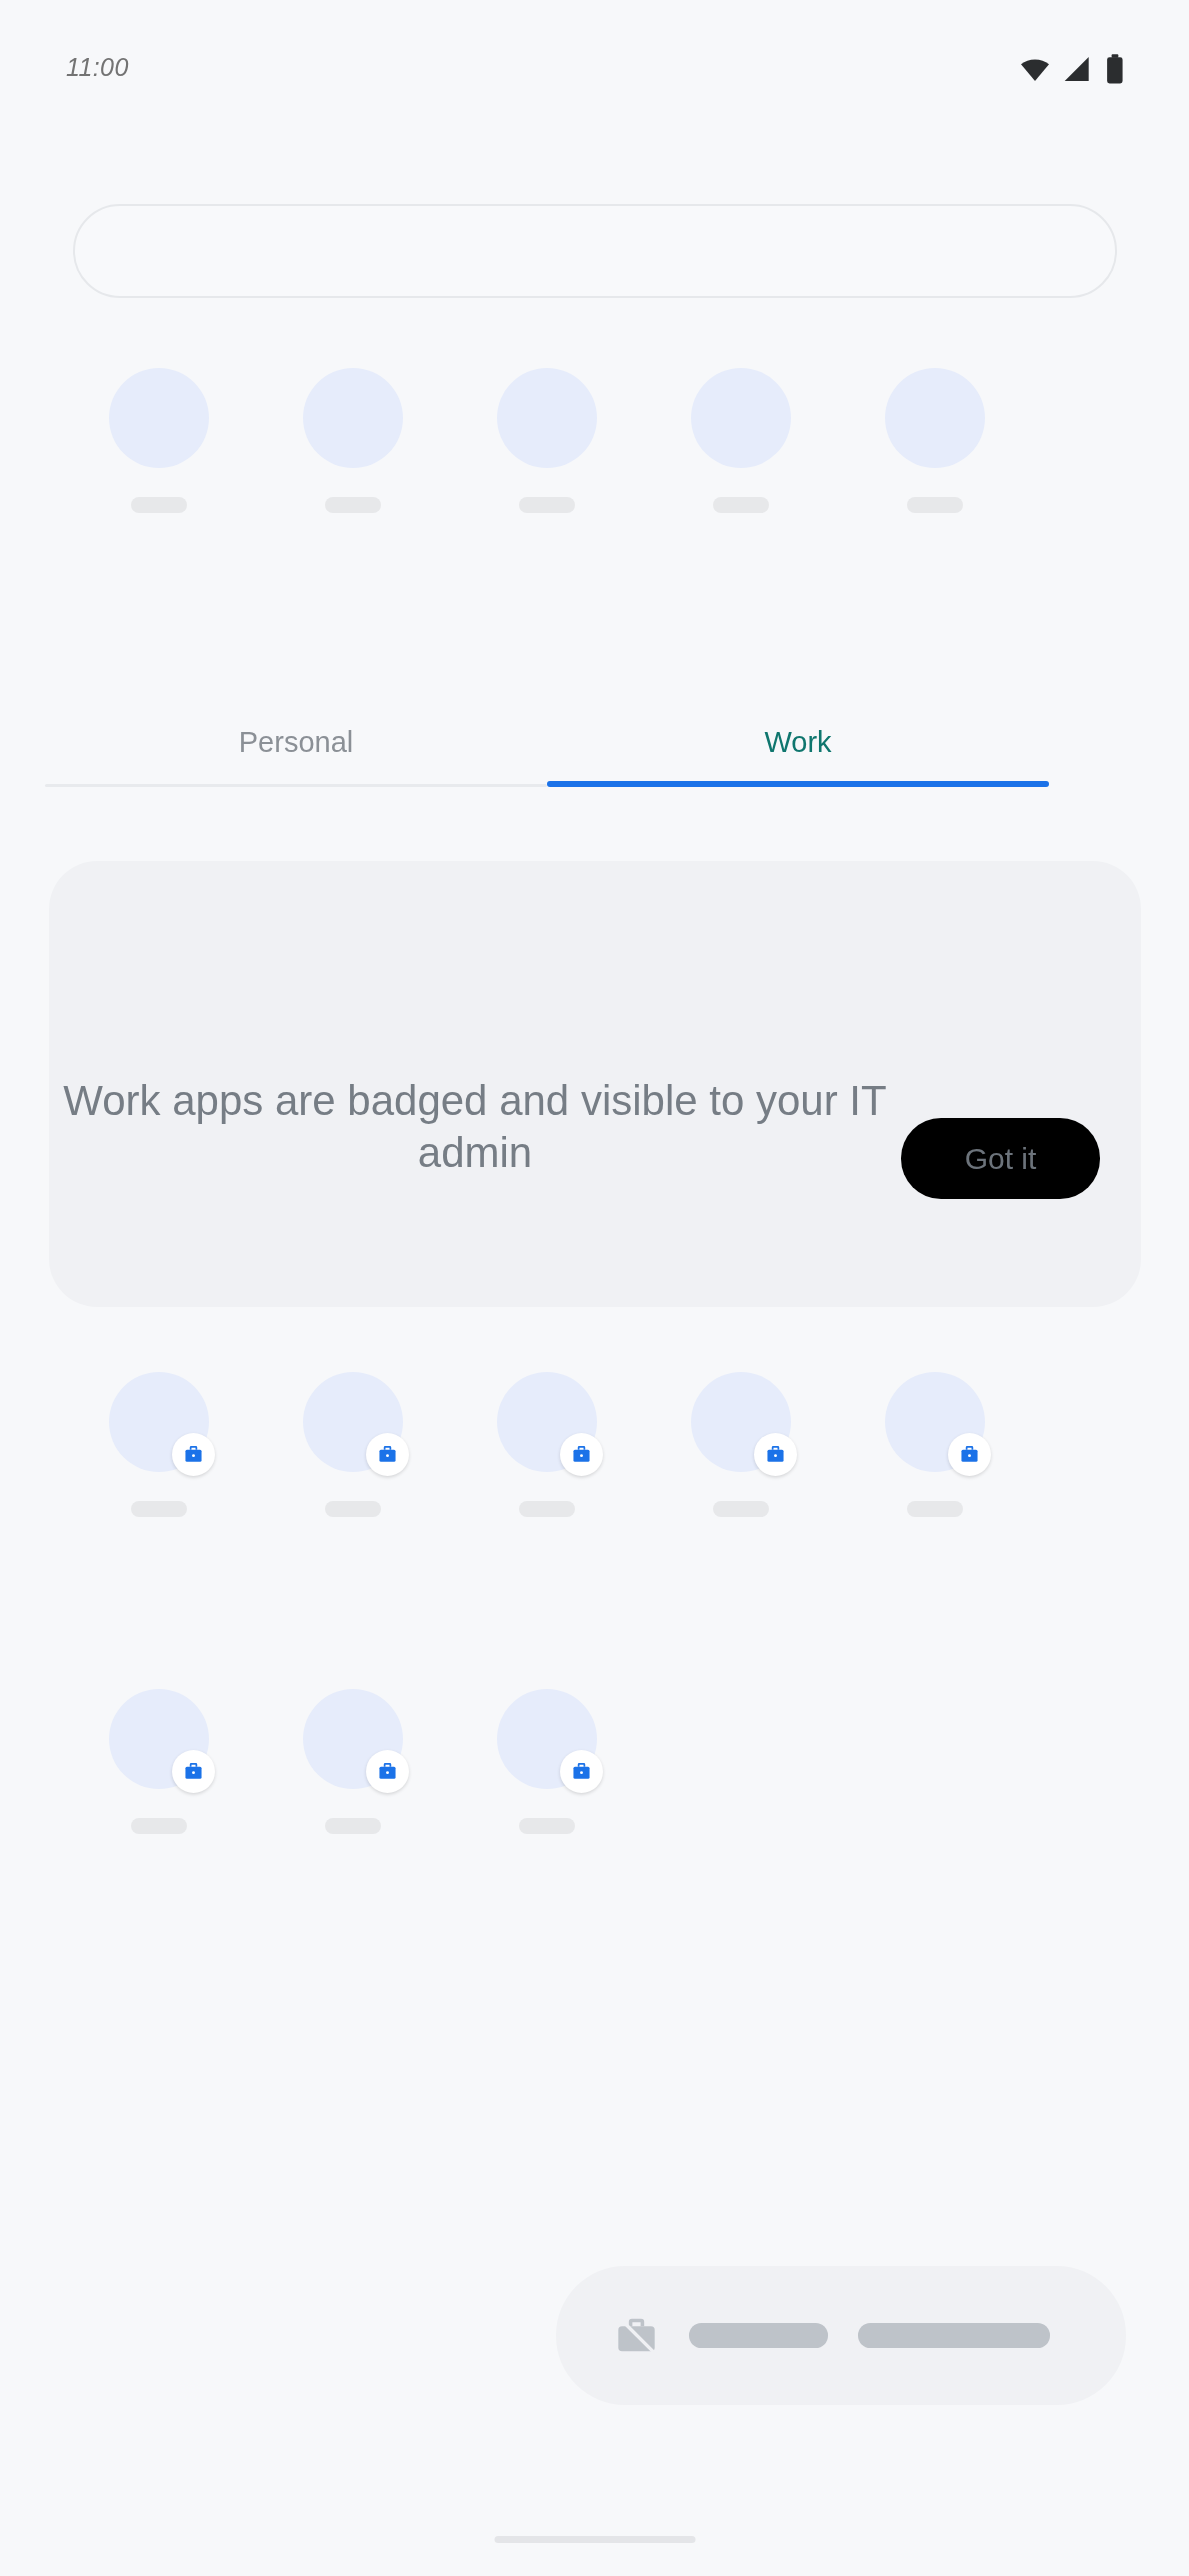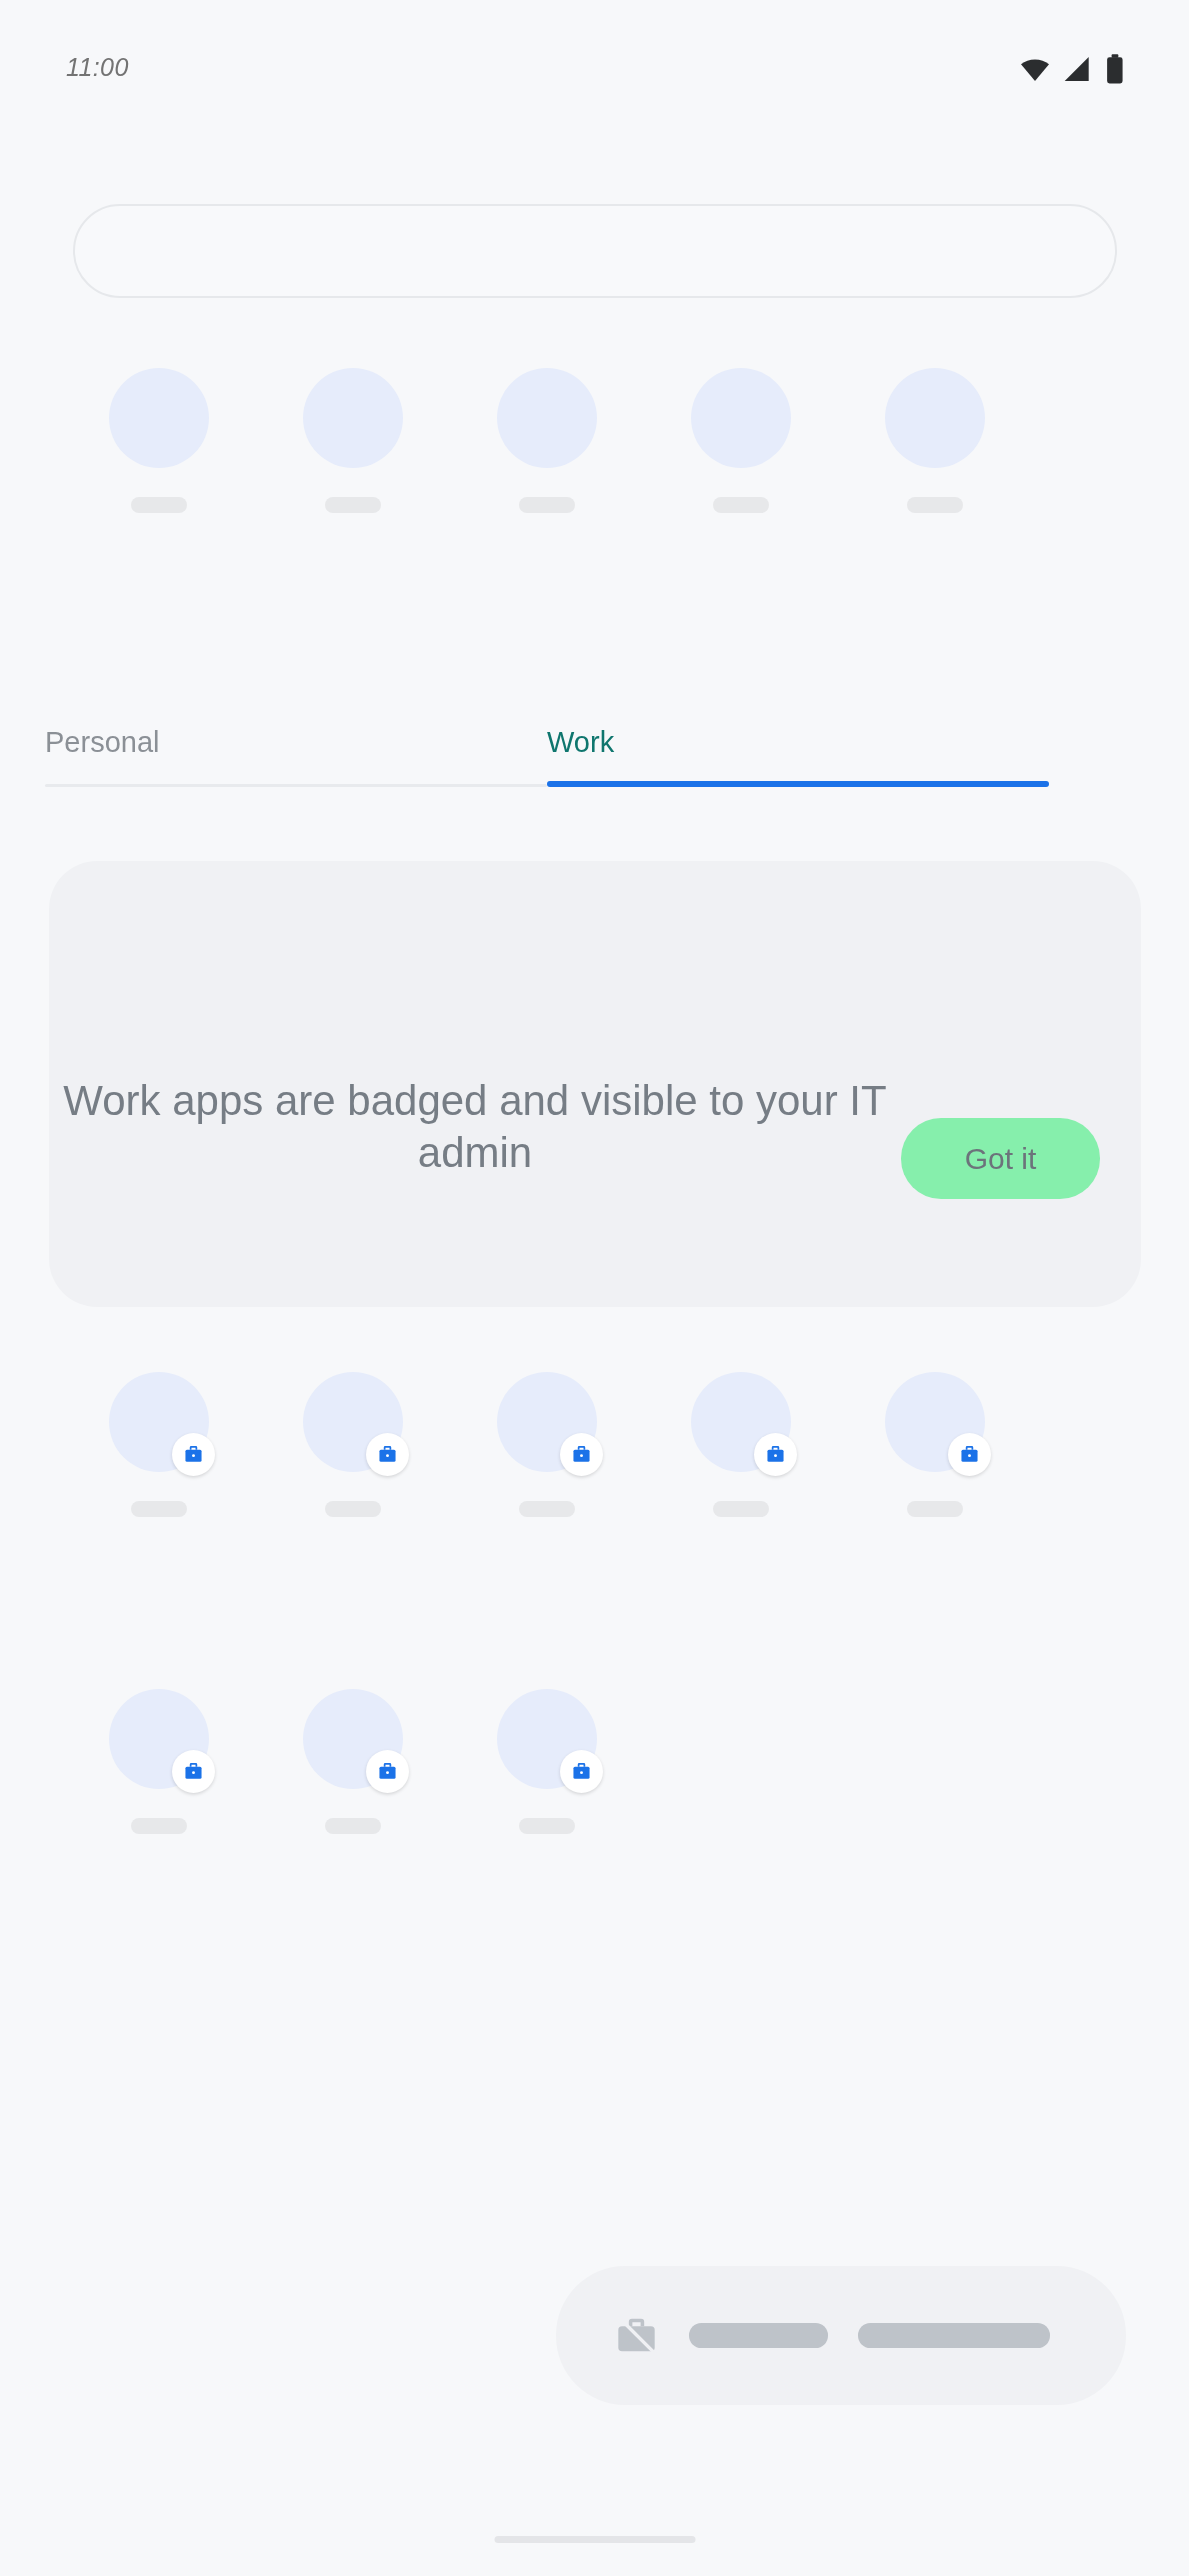--- a/index.html
+++ b/index.html
@@ -116,21 +116,21 @@
     width: 1100px;
     height: 87px;
   }
   .tab {
     position: absolute;
     top: 0;
     width: 502px;
     height: 85px;
     display: flex;
     align-items: center;
-    justify-content: flex-start;
+    justify-content: center;
     font-size: 29px;
     box-sizing: border-box;
   }
   .tab-personal { left: 0; color: #8b9096; }
   .tab-work { left: 502px; color: #0f766e; }
   .tab-underline {
     position: absolute;
     height: 5.8px;
     border-radius: 2.9px;
     bottom: 0;
@@ -167,21 +167,21 @@
     text-align: center;
     font-size: 42px;
     line-height: 1.22;
     color: #767d85;
   }
   .got-it {
     margin-top: 64px;
     min-width: 199px;
     height: 81px;
     border-radius: 40px;
-    background: #86efac;
+    background: #000000;
     color: #6c737b;
     font-size: 30px;
     font-family: "Liberation Sans", sans-serif;
     border: none;
     padding: 0 39px;
     cursor: pointer;
     display: flex;
     align-items: center;
     justify-content: center;
   }

